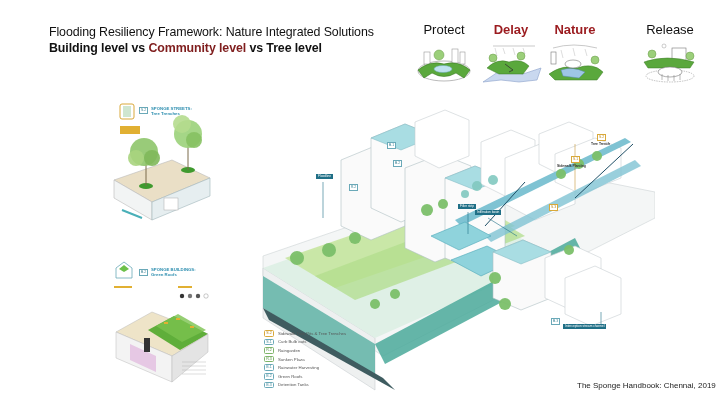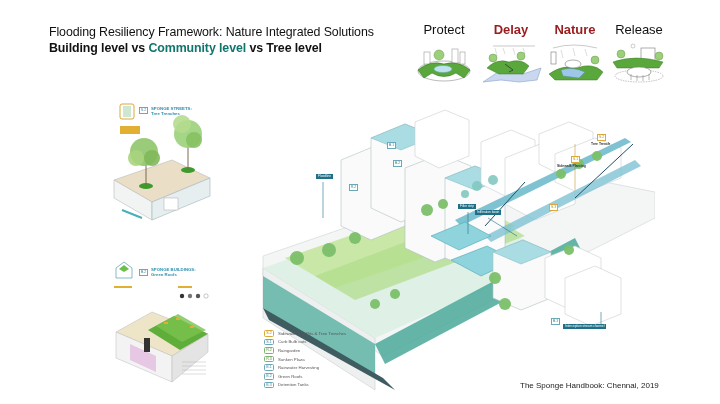--- a/index.html
+++ b/index.html
@@ -1,29 +1,29 @@
 <!DOCTYPE html>
 <html><head>
 <meta charset="utf-8">
 <style>
   * { box-sizing: border-box; margin: 0; padding: 0; }
   html, body { width: 720px; height: 404px; background: #ffffff; overflow: hidden; }
   body { position: relative; font-family: "Liberation Sans", sans-serif; color: #111; }
 
   .title { position: absolute; left: 49px; top: 24px; font-size: 12.4px; font-weight: normal; line-height: 17px; letter-spacing: -0.1px; }
   .subtitle { position: absolute; left: 49px; top: 40px; font-size: 12.4px; font-weight: bold; line-height: 17px; letter-spacing: -0.1px; }
-  .accent { color: #0f766e; }
+  .accent { color: #7f1d1d; }
 
   .strategy { position: absolute; top: 24px; width: 72px; text-align: center; }
   .strategy .lbl { font-size: 13px; line-height: 12px; display: block; }
   .strategy .lbl.hl { color: #9b1b1f; font-weight: bold; }
   .strategy svg { display: block; margin: 4px auto 0; }
 
   .panel { position: absolute; background: #fff; }
-  .caption { position: absolute; left: 520px; top: 381px; font-size: 8px; color: #222; text-align: center; }
+  .caption { position: absolute; left: 577px; top: 381px; font-size: 8px; color: #222; text-align: center; }
 
   .legend { position: absolute; left: 264px; top: 329px; }
   .legend .row { display: flex; align-items: center; height: 8.6px; }
   .legend .code { width: 10px; height: 6.5px; border: 1px solid #6aa9b8; border-radius: 1.5px; font-size: 3.6px; line-height: 4.5px; text-align: center; color: #3d8597; margin-right: 4px; background:#fff; }
   .legend .code.y { border-color:#d9a93a; color:#b98310; }
   .legend .code.g { border-color:#7fb56a; color:#4d8a3a; }
   .legend .txt { font-size: 4.3px; color: #555; white-space: nowrap; }
 
   .tag { position: absolute; background: #1f6f86; color: #fff; font-size: 3.2px; line-height: 5px; padding: 0 2px; white-space: nowrap; }
   .badge { position: absolute; width: 9px; height: 7px; border: 1px solid #d9a93a; background: #fff; font-size: 3.3px; line-height: 5px; text-align: center; color: #b98310; }
@@ -65,21 +65,21 @@
   <svg width="64" height="44" viewBox="0 0 64 44">
     <path d="M10 8 Q30 2 54 8" stroke="#bbb" stroke-width="0.8" fill="none"></path>
     <path d="M18 10 L20 18 M30 8 L32 16 M42 9 L44 16" stroke="#bbb" stroke-width="0.5"></path>
     <rect x="8" y="12" width="5" height="12" fill="#fff" stroke="#777" stroke-width="0.6"></rect>
     <path d="M6 34 Q20 24 34 28 Q50 22 60 32 L54 40 L12 40 Z" fill="#5aa83c" stroke="#3a7a25" stroke-width="0.5"></path>
     <path d="M18 30 Q30 26 42 32 L36 38 L20 36 Z" fill="#9ec6e6" stroke="#5b8ab5" stroke-width="0.5"></path>
     <ellipse cx="30" cy="24" rx="8" ry="4" fill="#fff" stroke="#777" stroke-width="0.6"></ellipse>
     <circle cx="52" cy="20" r="4" fill="#9bcf7a" stroke="#6a9a4a" stroke-width="0.5"></circle>
   </svg>
 </div>
-<div class="strategy" style="left:603px;">
+<div class="strategy" style="left:634px;">
   <span class="lbl">Release</span>
   <svg width="64" height="44" viewBox="0 0 64 44">
     <circle cx="26" cy="6" r="2" fill="none" stroke="#999" stroke-width="0.5"></circle>
     <rect x="34" y="8" width="14" height="16" fill="#fff" stroke="#777" stroke-width="0.6"></rect>
     <circle cx="14" cy="14" r="4" fill="#9bcf7a" stroke="#6a9a4a" stroke-width="0.5"></circle>
     <circle cx="52" cy="16" r="4" fill="#9bcf7a" stroke="#6a9a4a" stroke-width="0.5"></circle>
     <path d="M6 22 Q28 14 56 22 L52 28 L10 28 Z" fill="#5aa83c" stroke="#3a7a25" stroke-width="0.5"></path>
     <ellipse cx="32" cy="36" rx="24" ry="6" fill="none" stroke="#999" stroke-width="0.6" stroke-dasharray="1.5 1"></ellipse>
     <ellipse cx="32" cy="32" rx="12" ry="5" fill="#fff" stroke="#777" stroke-width="0.6"></ellipse>
     <path d="M24 34 L24 40 M30 35 L30 41 M36 35 L36 41 M42 34 L42 40" stroke="#777" stroke-width="0.5"></path>

